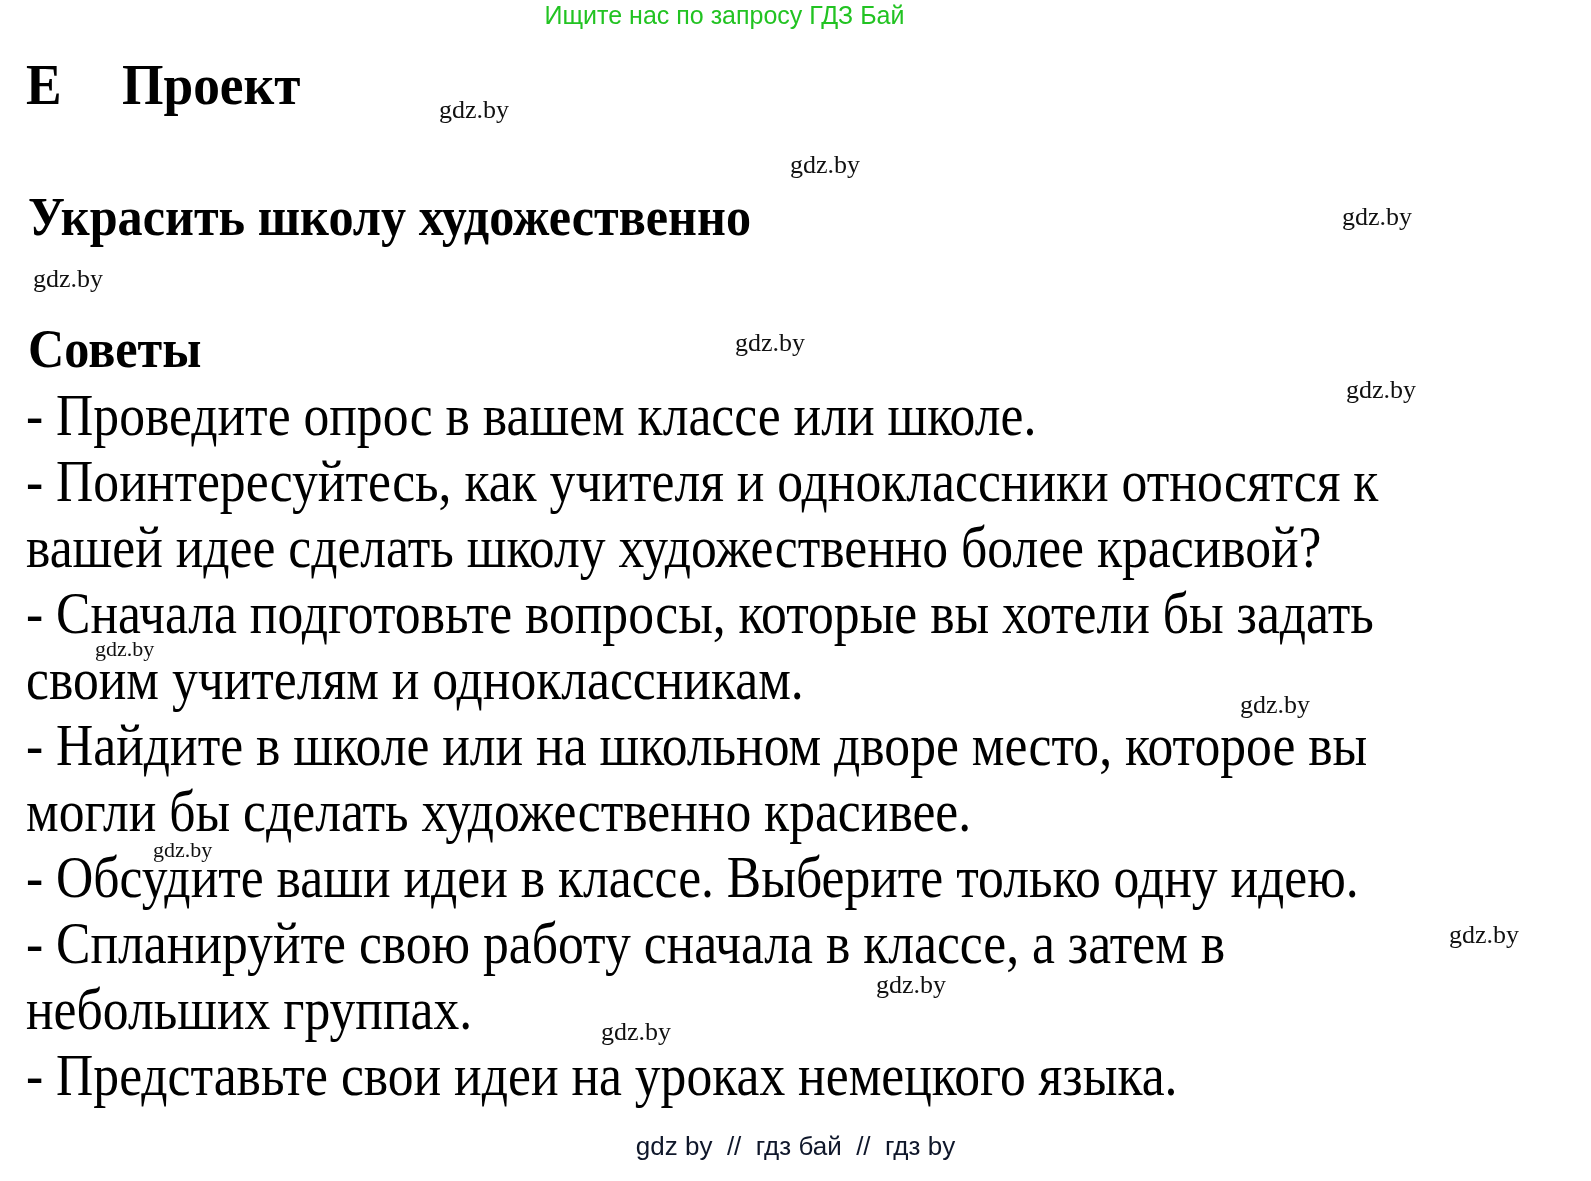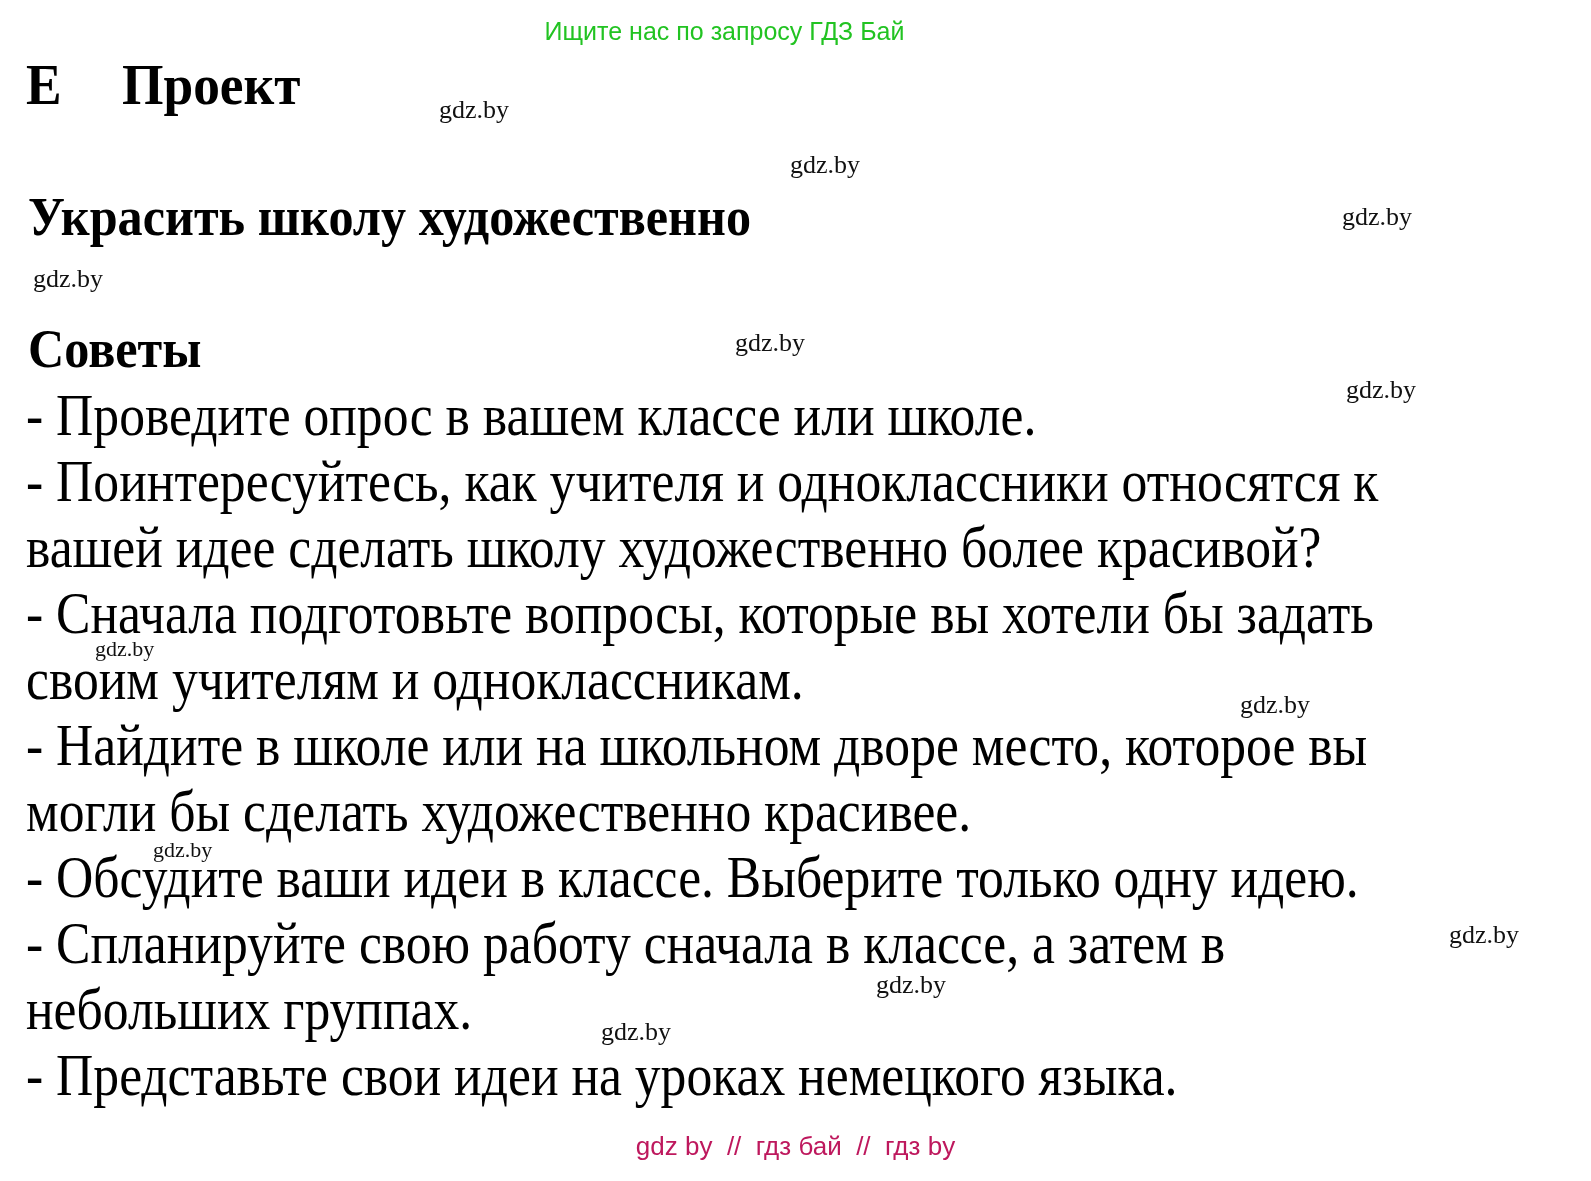--- a/index.html
+++ b/index.html
@@ -11,38 +11,38 @@
       width: 1591px;
       height: 1181px;
       position: relative;
       overflow: hidden;
       font-family: "Liberation Serif", serif;
       color: #000;
     }
     .top-banner {
       position: absolute;
       left: 0;
-      top: 16px;
+      top: 0;
       width: 1449px;
       text-align: center;
       font-family: "Liberation Sans", sans-serif;
       font-size: 25px;
       line-height: 30px;
       color: #22c322;
     }
     .footer-banner {
       position: absolute;
       left: 0;
       top: 1130px;
       width: 1591px;
       text-align: center;
       font-family: "Liberation Sans", sans-serif;
       font-size: 26px;
       line-height: 32px;
-      color: #be185d;
+      color: #0f172a;
       white-space: pre;
     }
     .cond {
       position: absolute;
       white-space: nowrap;
       transform-origin: 0 0;
     }
     .h-letter {
       left: 26px;
       top: 50px;

